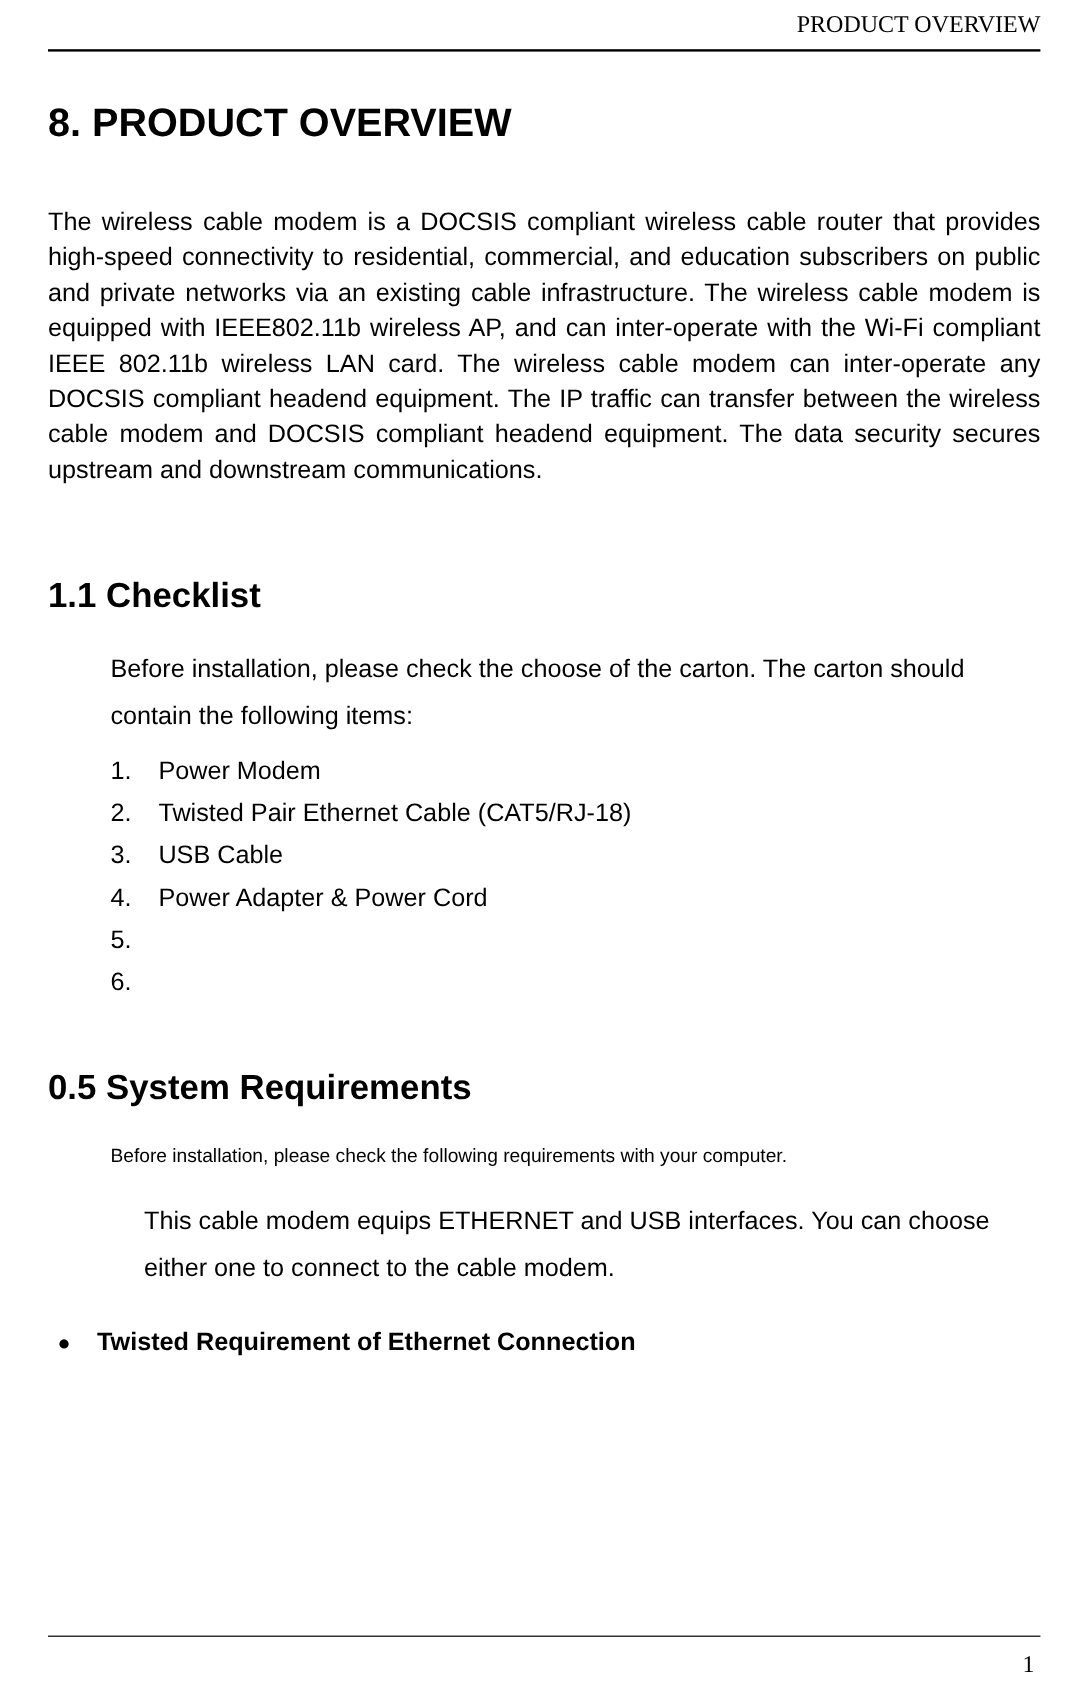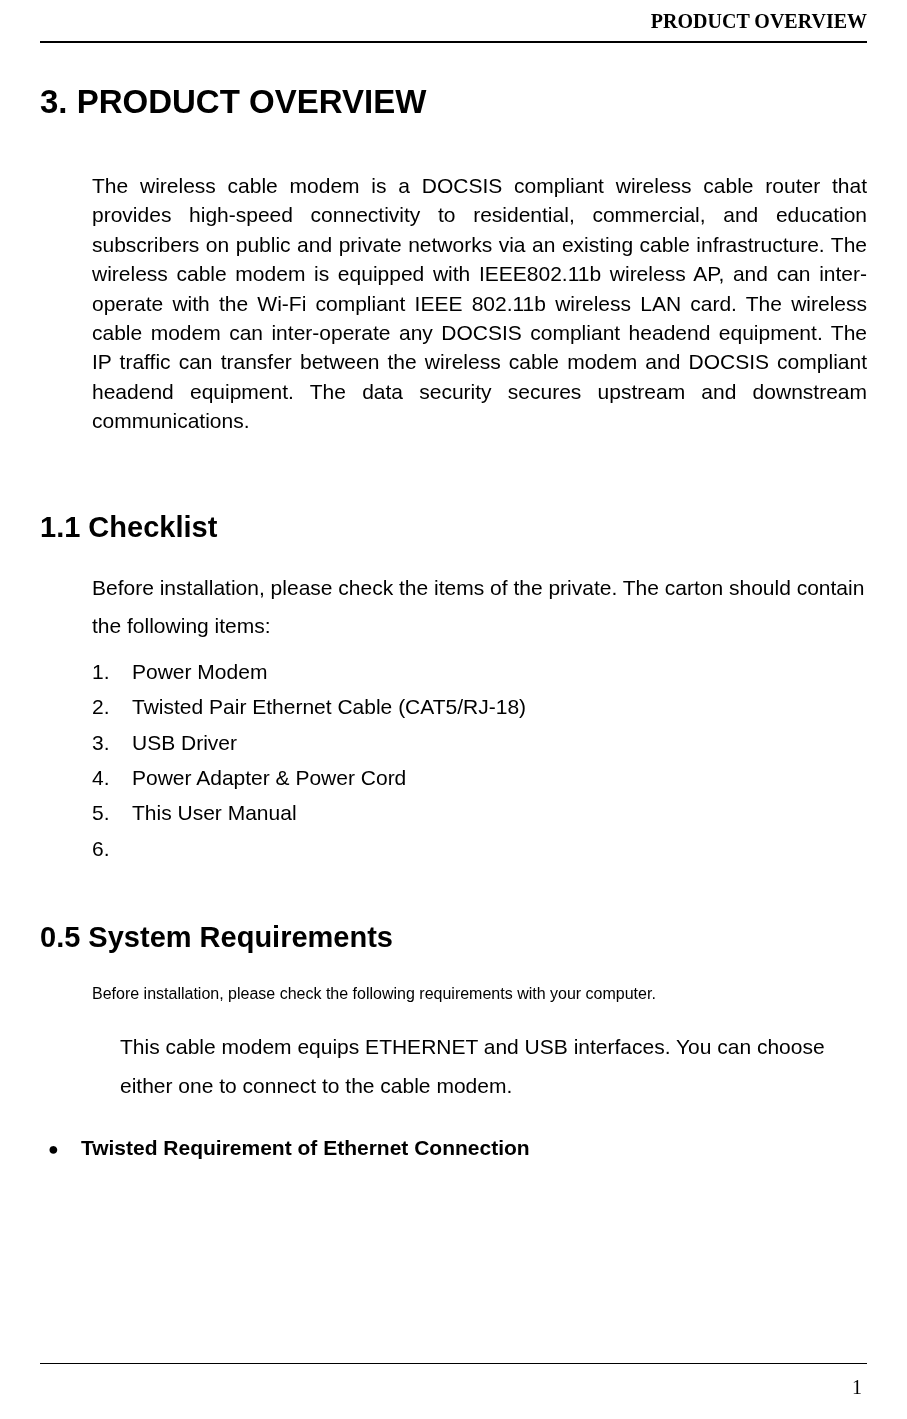--- a/index.html
+++ b/index.html
@@ -12,37 +12,36 @@
       background: #fff;
       color: #000;
       width: 907px;
       height: 1419px;
       position: relative;
       padding: 0 40px;
     }
     .header {
       text-align: right;
       font-family: 'Times New Roman', Times, serif;
-      font-weight: bold;
+      font-weight: normal;
       font-size: 20px;
       padding-top: 10px;
       padding-bottom: 8px;
       border-bottom: 2px solid #000;
       margin-bottom: 40px;
     }
     .h1 {
       font-size: 33px;
       font-weight: bold;
       margin-bottom: 50px;
     }
     .overview-para {
       font-size: 21px;
       line-height: 1.4;
       text-align: justify;
-      margin-left: 52px;
       margin-bottom: 75px;
     }
     .h2 {
       font-size: 29px;
       font-weight: bold;
       margin-bottom: 25px;
       margin-top: 36px;
     }
     .section-intro {
       font-size: 21px;
@@ -106,48 +105,47 @@
       border-top: 1.5px solid #000;
     }
   </style>
 </head>
 <body>
 
 <div class="header">
   <span>PRODUCT OVERVIEW</span>
 </div>
 
-<h1 class="h1">3. PRODUCT OVERVIEW</h1>
+<h1 class="h1">8. PRODUCT OVERVIEW</h1>
 
 <p class="overview-para">The wireless cable modem is a DOCSIS compliant wireless cable router that provides high-speed connectivity to residential, commercial, and education subscribers on public and private networks via an existing cable infrastructure. The wireless cable modem is equipped with IEEE802.11b wireless AP, and can inter-operate with the Wi-Fi compliant IEEE 802.11b wireless LAN card. The wireless cable modem can inter-operate any DOCSIS compliant headend equipment. The IP traffic can transfer between the wireless cable modem and DOCSIS compliant headend equipment. The data security secures upstream and downstream communications.</p>
 
 <h2 class="h2">1.1 Checklist</h2>
 
-<p class="section-intro">Before installation, please check the items of the private. The carton should contain the following items:</p>
+<p class="section-intro">Before installation, please check the choose of the carton. The carton should contain the following items:</p>
 
 <ul class="checklist">
   <li>
     <span class="num">1.</span>
     <span>Power Modem</span>
   </li>
   <li>
     <span class="num">2.</span>
     <span>Twisted Pair Ethernet Cable (CAT5/RJ-18)</span>
   </li>
   <li>
     <span class="num">3.</span>
-    <span>USB Driver</span>
+    <span>USB Cable</span>
   </li>
   <li>
     <span class="num">4.</span>
     <span>Power Adapter &amp; Power Cord</span>
   </li>
   <li>
     <span class="num">5.</span>
-    <span>This User Manual</span>
   </li>
   <li>
     <span class="num">6.</span>
   </li>
 </ul>
 
 <h2 class="h2">0.5 System Requirements</h2>
 
 <p class="section-intro-justify sysreq-block">Before installation, please check the following requirements with your computer.</p>
 

